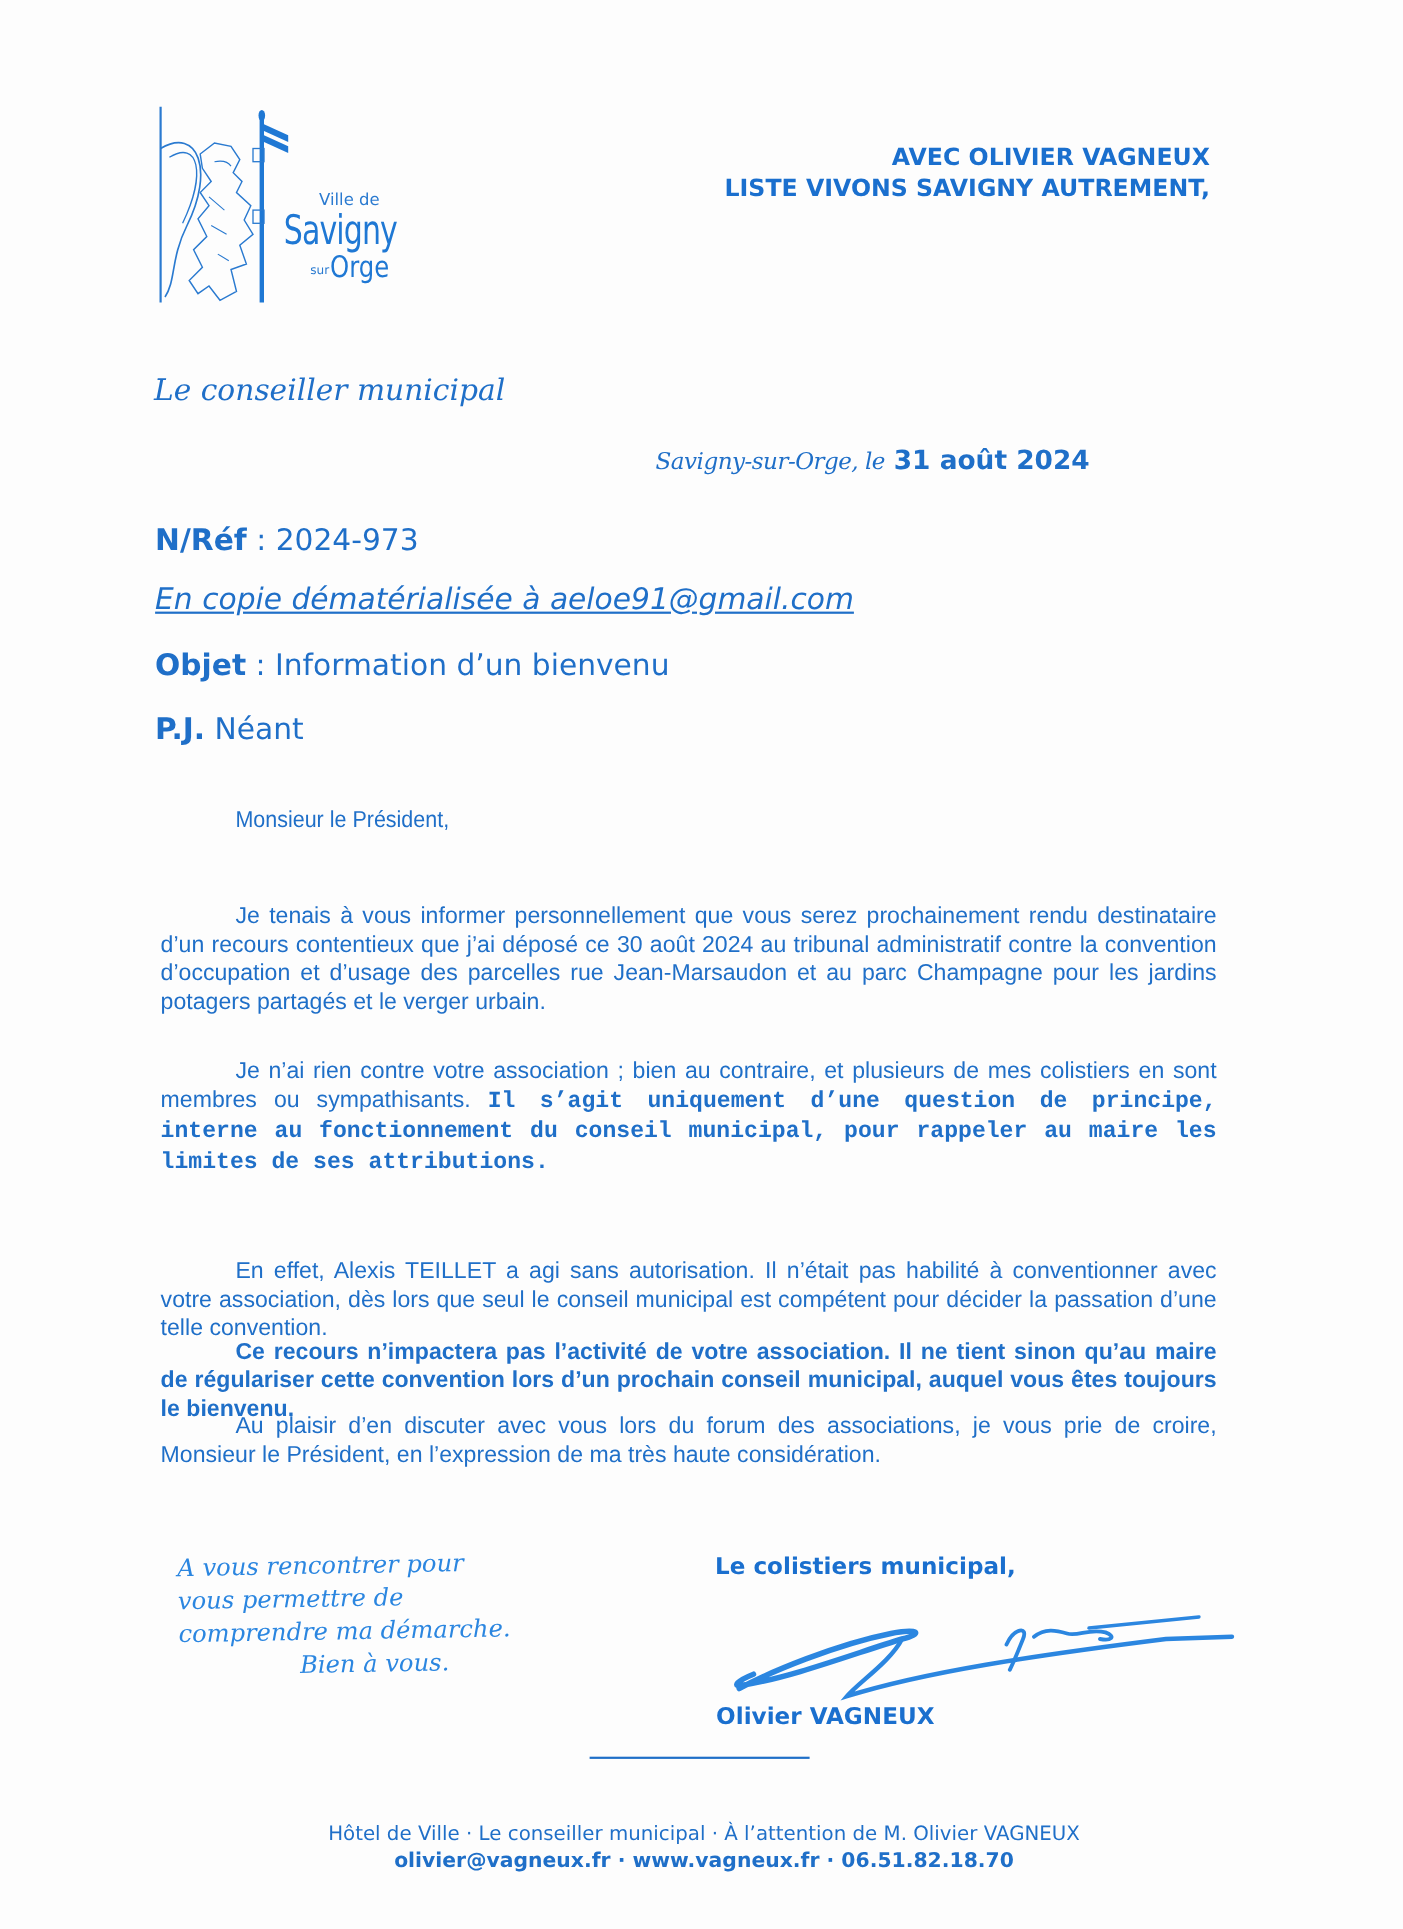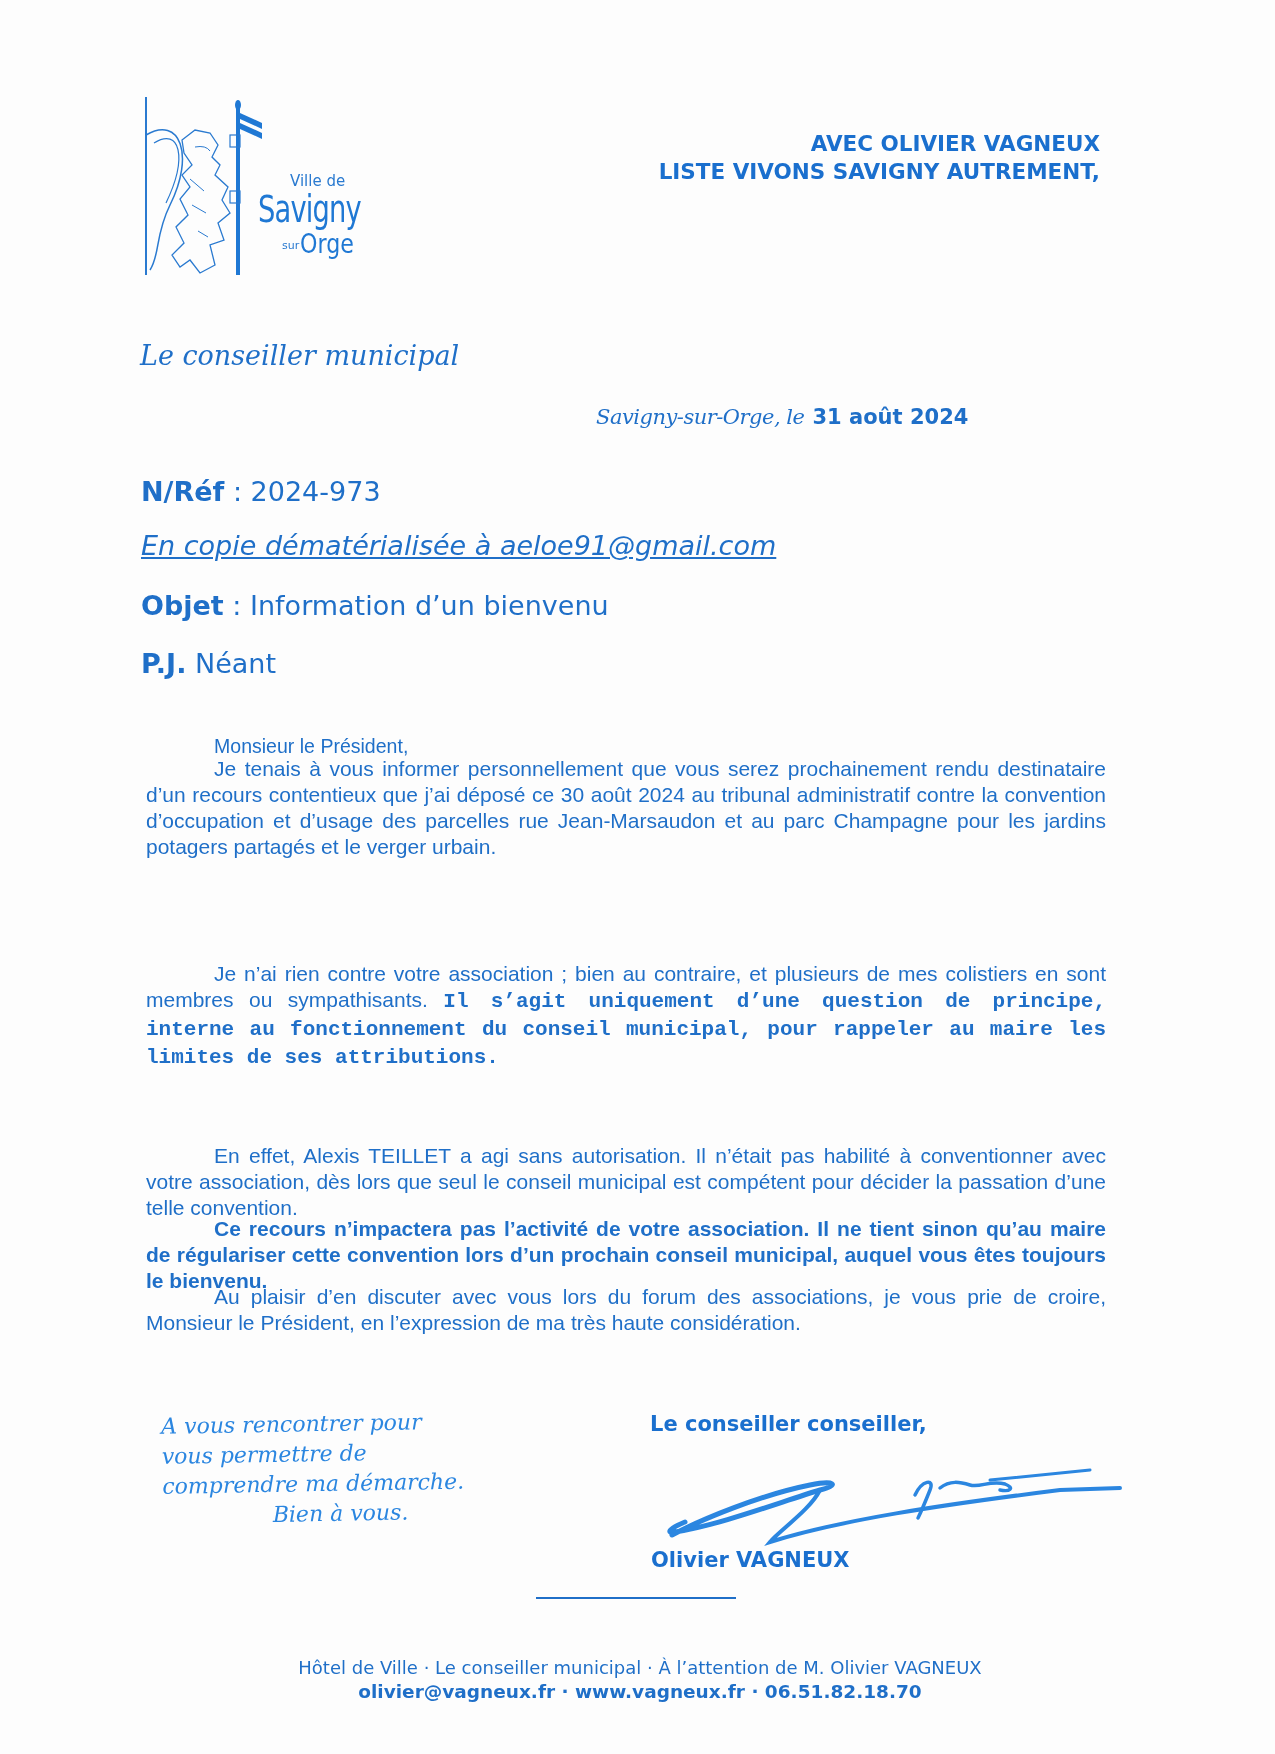--- a/index.html
+++ b/index.html
@@ -48,21 +48,21 @@
       font-size: 22px;
     }
     .date-place {
       font-family: "DejaVu Serif", serif;
       font-style: italic;
       font-size: 21px;
       letter-spacing: -0.5px;
     }
     .date-value {
       font-weight: bold;
-      font-size: 21px;
+      font-size: 24px;
       margin-left: 8px;
     }
 
     .meta { left: 141px; font-size: 27px; }
     .meta b { font-weight: bold; }
     .meta-ref { top: 476px; }
     .meta-copy { top: 530px; font-style: italic; text-decoration: underline; color: #1f6fc8; }
     .meta-obj { top: 590px; }
     .meta-pj { top: 648px; }
 
@@ -71,21 +71,21 @@
     .para {
       left: 146px;
       width: 960px;
       font-size: 21px;
       line-height: 26px;
       text-align: justify;
       font-family: "Liberation Sans", sans-serif;
       color: #1f6fc8;
     }
     .para .indent { display: inline-block; width: 68px; }
-    .p1 { top: 756px; }
+    .p1 { top: 820px; }
     .p2 { top: 961px; }
     .p3 { top: 1107px; margin-top: 36px; }
     .p4 { top: 1216px; font-weight: bold; }
     .p5 { top: 1284px; }
     .para b { font-weight: bold; font-family: Liberation Mono, monospace; }
 
     .handnote {
       left: 162px; top: 1408px;
       width: 440px;
       font-family: "DejaVu Serif", serif;
@@ -192,21 +192,21 @@
   <span class="indent"></span><span>Au plaisir d’en discuter avec vous lors du forum des associations, je vous prie de croire, Monsieur le Président, en l’expression de ma très haute considération.</span>
 </div>
 
 <div class="abs handnote">
   <div>A vous rencontrer pour</div>
   <div>vous permettre de</div>
   <div>comprendre ma démarche.</div>
   <div class="l4">Bien à vous.</div>
 </div>
 
-<div class="abs sig-title">Le conseiller conseiller,</div>
+<div class="abs sig-title">Le colistiers municipal,</div>
 <svg id="signature" class="abs" viewBox="0 0 470 110">
   <path d="M12 95 C 40 80, 100 55, 150 45 C 175 40, 180 45, 160 50 C 120 62, 60 85, 15 92 C 5 94, 10 88, 25 82" fill="none" stroke="#2b86e0" stroke-width="5" stroke-linecap="round"></path>
   <path d="M160 50 C 150 70, 120 90, 110 102 C 180 80, 280 65, 400 50 L 460 48" fill="none" stroke="#2b86e0" stroke-width="4" stroke-linecap="round"></path>
   <path d="M255 55 C 262 40, 275 38, 270 50 C 266 60, 262 70, 258 78 M 280 48 C 290 40, 300 42, 310 45 C 320 48, 330 40, 345 44 C 355 48, 350 52, 340 50" fill="none" stroke="#2b86e0" stroke-width="3.5" stroke-linecap="round"></path>
   <path d="M330 40 L 430 30" fill="none" stroke="#2b86e0" stroke-width="3" stroke-linecap="round"></path>
 </svg>
 <div class="abs sig-name">Olivier VAGNEUX</div>
 
 <div class="abs footer-rule"></div>
 <div class="abs footer">

